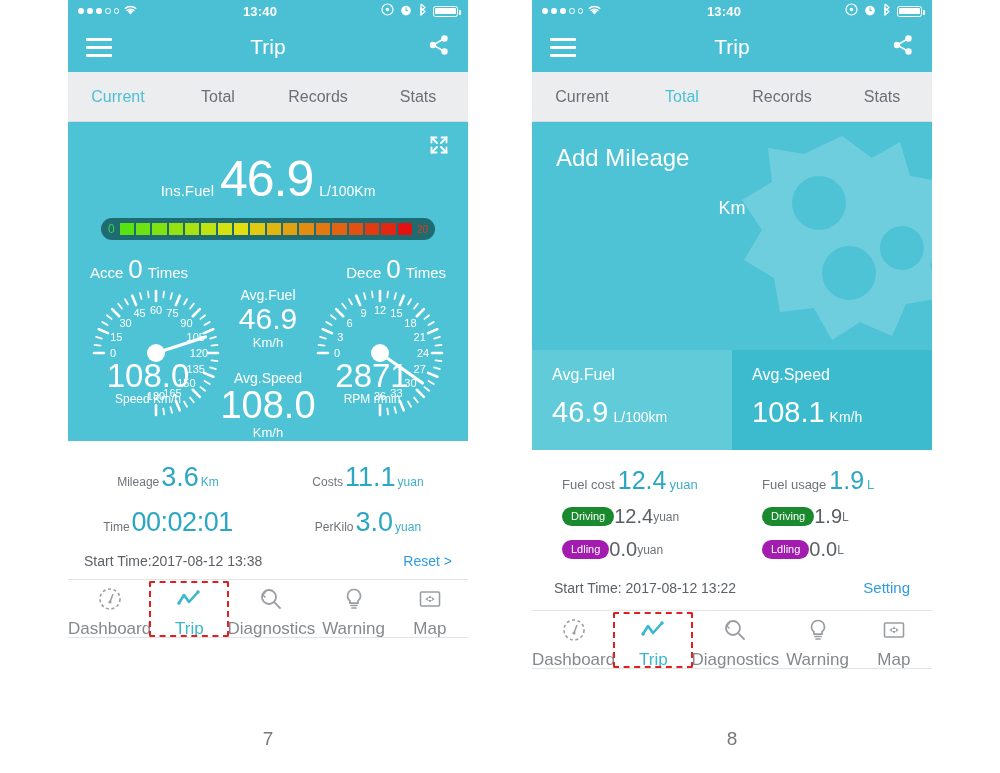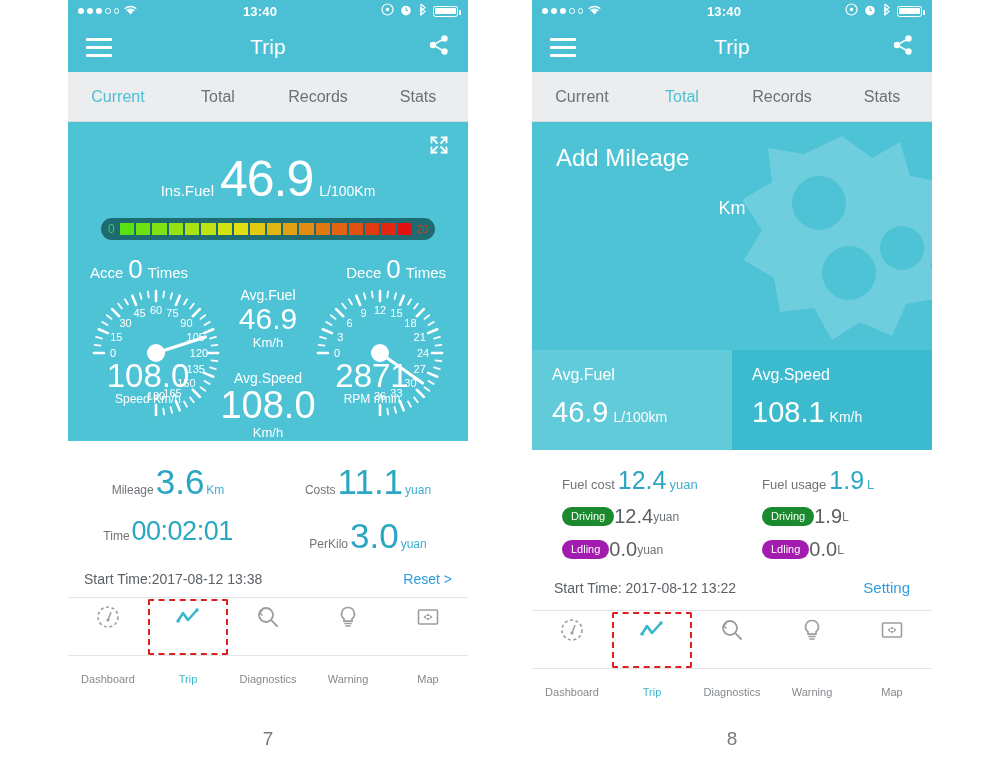--- a/index.html
+++ b/index.html
@@ -123,21 +123,21 @@
   .gc-label { font-size: 14px; }
   .gc-value { font-size: 30px; font-weight: 300; line-height: 1.05; }
   .gc-unit  { font-size: 13px; }
   .gc-big   { font-size: 38px; font-weight: 300; line-height: 1.05; }
 
   
   .stat-grid { padding: 14px 0 2px; }
   .stat-row { display: flex; }
   .stat-cell { flex: 1; display: flex; align-items: baseline; justify-content: center; gap: 2px; padding: 7px 0; }
   .stat-lbl { font-size: 12px; color: #6f7479; }
-  .stat-val { font-size: 35px; color: #2BA7C4; font-weight: 300; }
+  .stat-val { font-size: 27px; color: #2BA7C4; font-weight: 300; }
   .stat-val.time { font-size: 27px; letter-spacing: -.5px; }
   .stat-unit { font-size: 12px; color: #3FAECB; }
 
   .starttime-row {
     display: flex; align-items: center; justify-content: space-between;
     padding: 6px 16px 10px; border-bottom: 1px solid #e3e4e6;
   }
   .starttime { font-size: 14px; color: #5b6166; }
   .reset-link { font-size: 14px; color: #2F9CE0; cursor: pointer; }
 
@@ -198,21 +198,21 @@
   
   .tabbar {
     display: flex; align-items: flex-start; height: 58px;
     background: #fff; padding-top: 6px; position: relative;
     border-bottom: 1px solid #e3e4e6;
   }
   .tbitem {
     flex: 1; display: flex; flex-direction: column; align-items: center;
     gap: 3px; cursor: pointer; position: relative;
   }
-  .tblabel { font-size: 11px; color: #85898d; margin-top: 36px; }
+  .tblabel { font-size: 17px; color: #85898d; }
   .tbitem.active .tblabel { color: #3BB7CE; }
   .tb-highlight {
     position: absolute; left: 50%; top: -5px; transform: translateX(-50%);
     width: 80px; height: 56px;
     border: 2px dashed #E02020; border-radius: 2px;
     pointer-events: none;
   }
 
   .pagenum {
     position: absolute; width: 400px; text-align: center;

